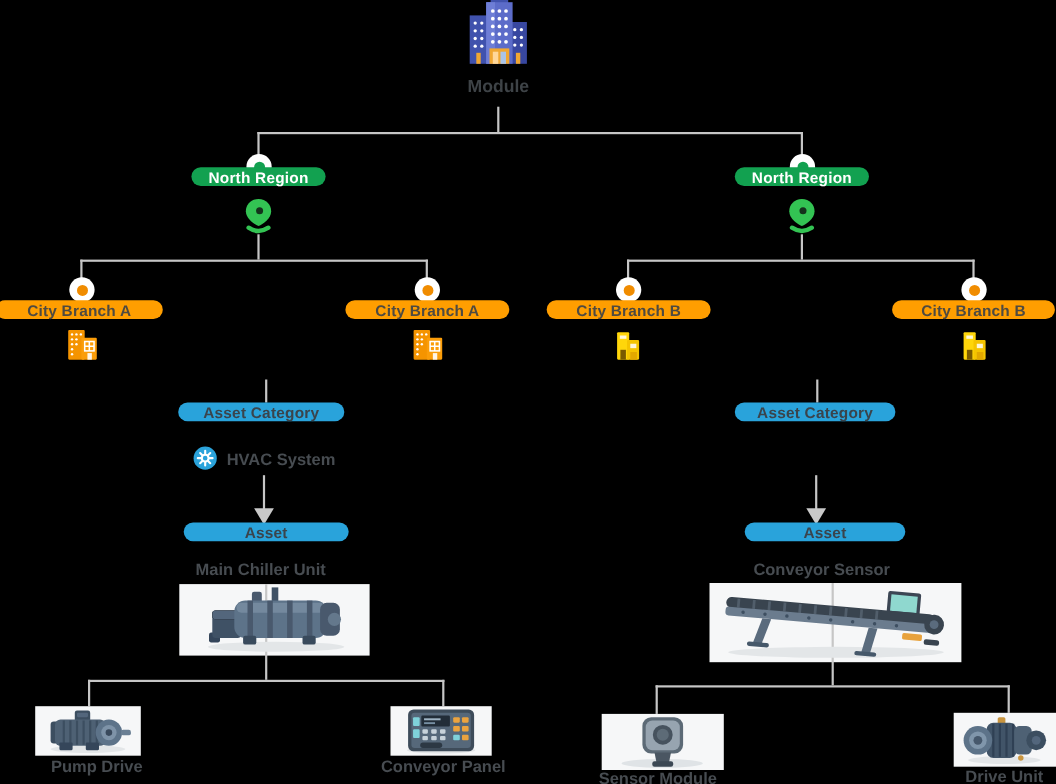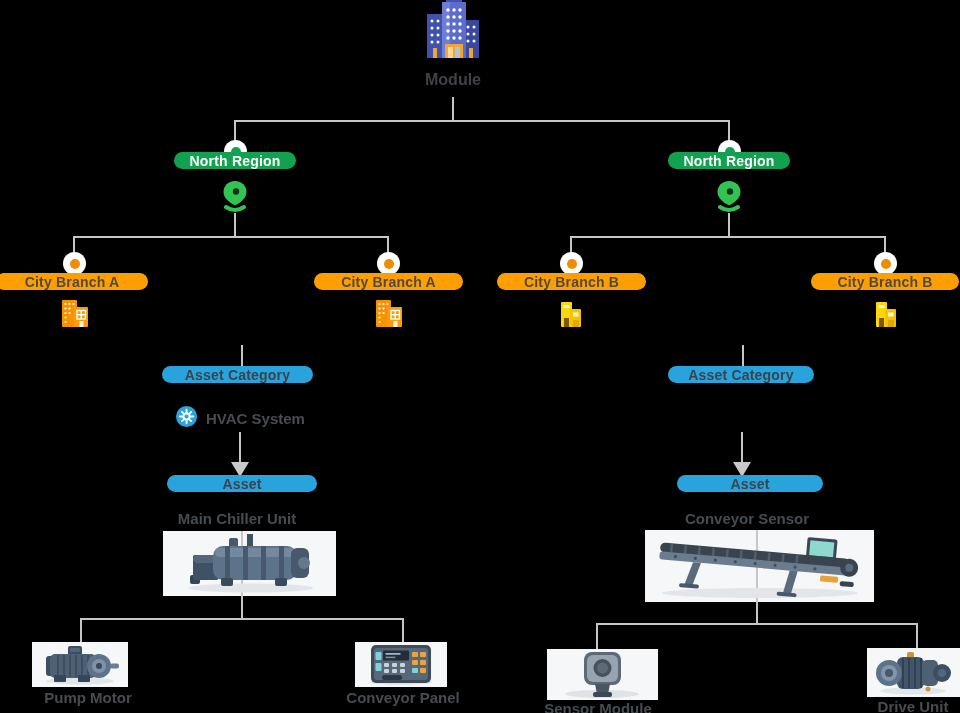--- a/index.html
+++ b/index.html
@@ -334,21 +334,21 @@
           <line x1="56" y1="13" x2="56" y2="35"></line>
       </g>
       <rect x="22" y="33" width="12" height="7" rx="1" fill="#35465a"></rect>
       <rect x="46" y="33" width="12" height="7" rx="1" fill="#35465a"></rect>
       <circle cx="67" cy="24" r="12" fill="#5d7389"></circle>
       <circle cx="67" cy="24" r="7" fill="#7e93a8"></circle>
       <circle cx="67" cy="24" r="3" fill="#39495c"></circle>
       <rect x="78" y="21.5" width="9" height="5" rx="2" fill="#6a7f94"></rect>
     </svg>
   </div>
-  <div class="lbl" style="left:88px;top:689px">Pump Motor</div>
+  <div class="lbl" style="left:88px;top:689px">Pump Drive</div>
 
   <div class="card" style="left:355px;top:642px;width:92px;height:45px">
     <svg width="92" height="45" viewBox="0 0 92 45">
       <ellipse cx="46" cy="40" rx="31" ry="3" fill="#e3e6e8"></ellipse>
       <rect x="16" y="3" width="60" height="38" rx="5" fill="#3e4c5a"></rect>
       <rect x="19" y="6" width="54" height="32" rx="3" fill="#56687a"></rect>
       <rect x="28" y="8.5" width="26" height="10" rx="1" fill="#222d38"></rect>
       <rect x="30.5" y="11" width="15" height="1.8" fill="#9fb4c4"></rect>
       <rect x="30.5" y="14.5" width="10" height="1.8" fill="#77heat"></rect>
       <rect x="30.5" y="14.5" width="10" height="1.8" fill="#7790a4"></rect>

